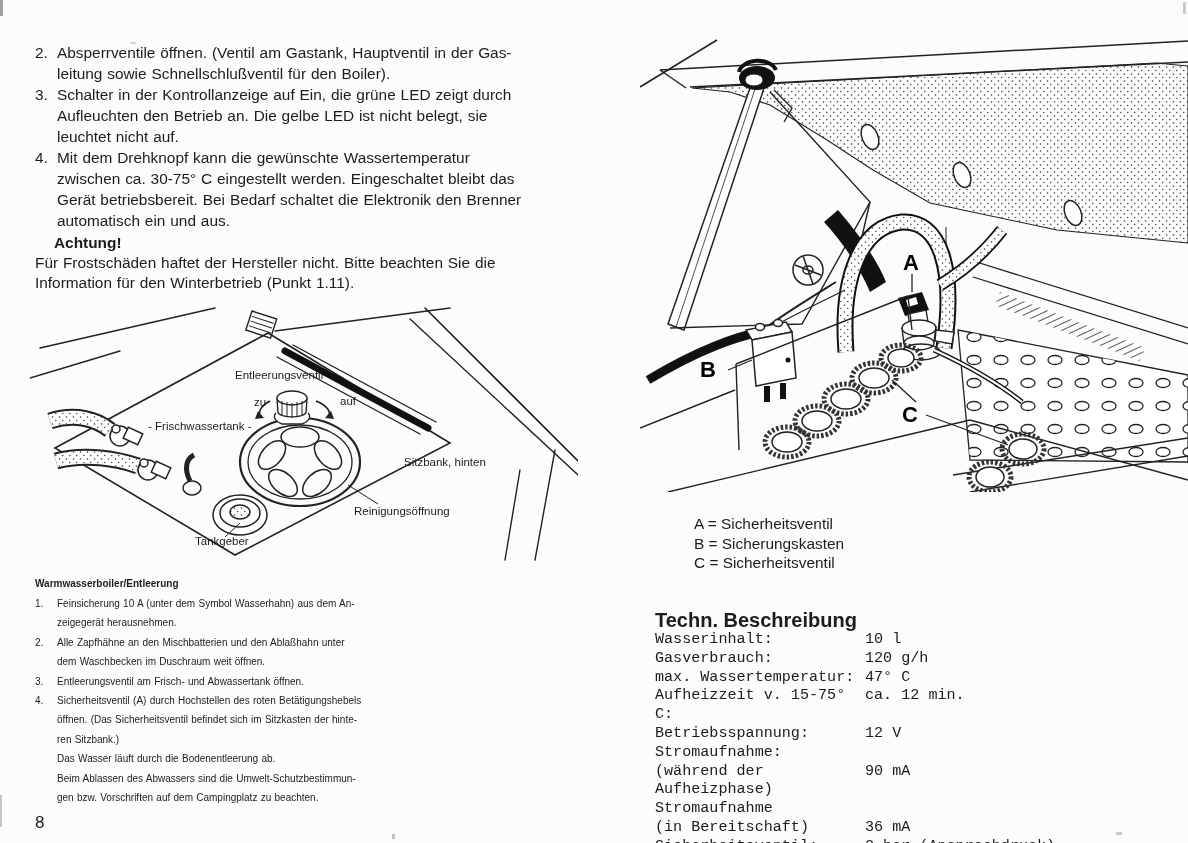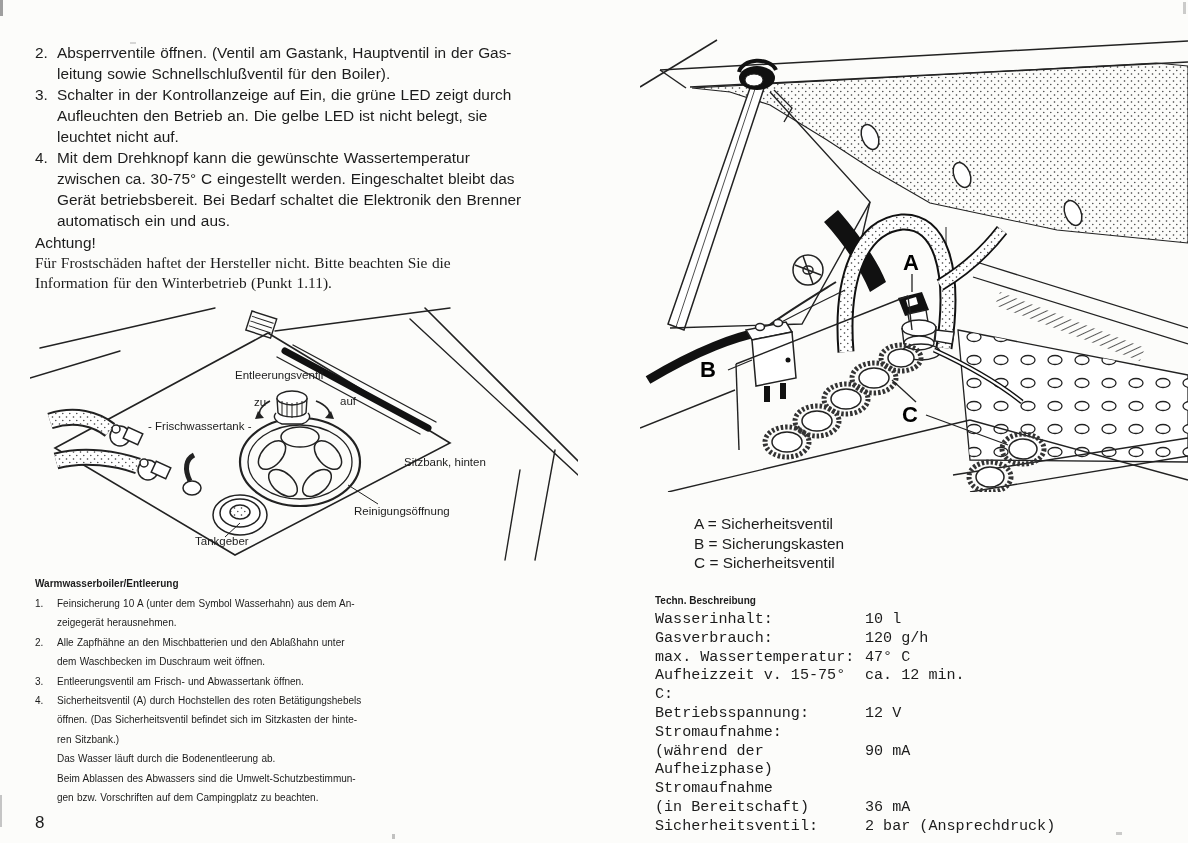--- a/index.html
+++ b/index.html
@@ -13,34 +13,34 @@
   .abs { position:absolute; }
 
   
   .steps-top { left:35px; top:42px; width:548px; font-size:15.4px; line-height:21px; word-spacing:0.6px; }
   .step { display:flex; }
   .step .num { flex:0 0 22px; }
   .step .txt { white-space:pre; }
 
   
   .attention { left:35px; top:233px; width:548px; font-size:15.4px; line-height:20px; word-spacing:0.6px; }
-  .attention .hd { font-weight:normal; }
-  .attention .txt { white-space:pre;font-family:Liberation Serif, serif; }
+  .attention .hd { font-weight:bold;margin-left:19px; }
+  .attention .txt { white-space:pre; }
 
   
   .boiler { left:35px; top:573px; width:552px; font-size:10px; line-height:19.4px; word-spacing:0.5px; }
   .boiler .hd { font-weight:bold; line-height:21px; }
   .boiler .step .num { flex:0 0 22px; }
 
   .page-num { left:35px; top:813px; font-size:17px; }
 
   
   .legend { left:655px; top:514px; font-size:15.4px; line-height:19.5px;margin-left:39px; }
   .tech { left:655px; top:591px; font-size:15.1px; line-height:18.8px; }
-  .tech .hd { font-weight:bold; font-size:10px; line-height:19px; }
+  .tech .hd { font-weight:bold; font-size:20px; line-height:19px;margin-top:20px; }
   .tech .row { display:flex;font-family:Liberation Mono, monospace; }
   .tech .lbl { flex:0 0 210px; }
 
   
   svg.diagram { position:absolute; }
   svg text.hand { font-family:"Liberation Sans","DejaVu Sans",sans-serif; font-size:11.5px; fill:#1d1d1d; }
   svg text.big { font-family:"Liberation Sans","DejaVu Sans",sans-serif; font-size:22px; font-weight:bold; fill:#000; }
 
   
   .mark { position:absolute; }

